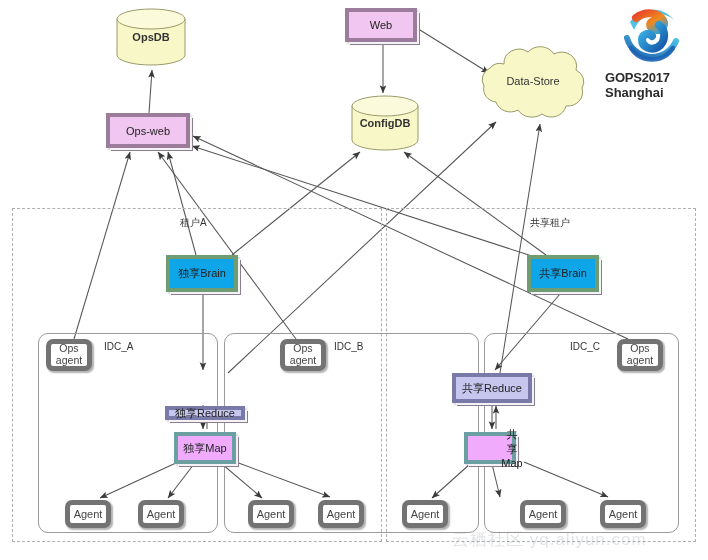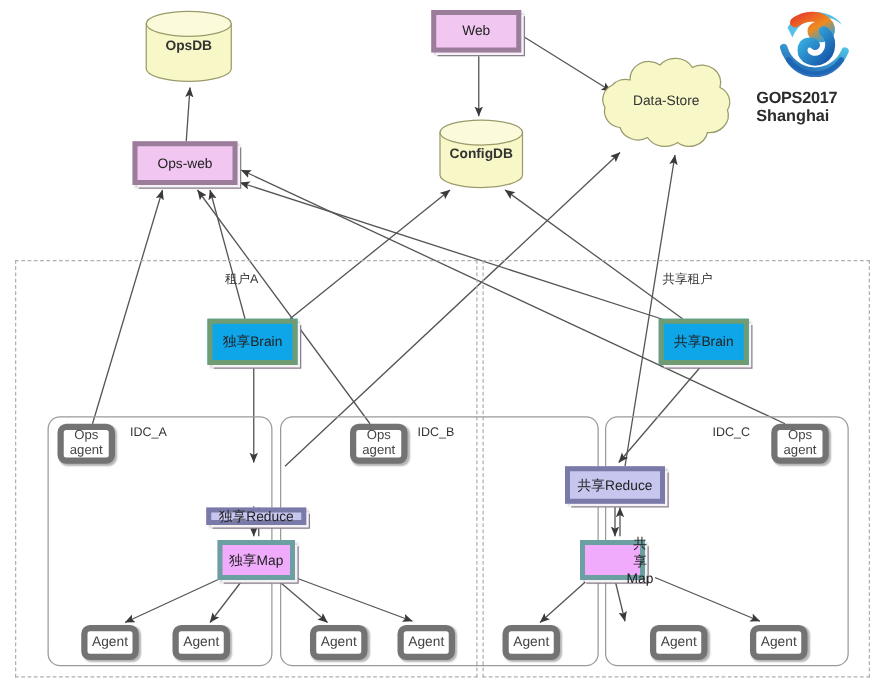--- a/index.html
+++ b/index.html
@@ -322,14 +322,15 @@
       <path d="M12,18 A27,27 0 0 1 56,16 A25,25 0 0 0 16,26 Z" fill="#37b6e5" opacity="0.85"></path>
       <path d="M18,14 C27,7 40,8 45,16 C49,23 41,28 35,25 C29,22 33,15 39,18" fill="none" stroke="url(#g1)" stroke-width="8" stroke-linecap="round"></path>
       <path d="M41,21 C48,26 48,38 40,43 C33,47 24,43 24,36 C24,30 31,28 34,32" fill="none" stroke="url(#g2)" stroke-width="8" stroke-linecap="round"></path>
       <path d="M9,34 A26,26 0 0 0 58,37" fill="none" stroke="url(#g3)" stroke-width="6" stroke-linecap="round"></path>
       <path d="M13,44 A25,25 0 0 0 55,44" fill="none" stroke="#1b64b4" stroke-width="4.5" stroke-linecap="round" opacity="0.9"></path>
     </svg>
     <div class="logo-text1">GOPS2017</div>
     <div class="logo-text2">Shanghai</div>
   </div>
 
+  <div class="watermark" style="left:452px; top:528px;">云栖社区 yq.aliyun.com</div>
 
 </div>
 
 </body></html>

